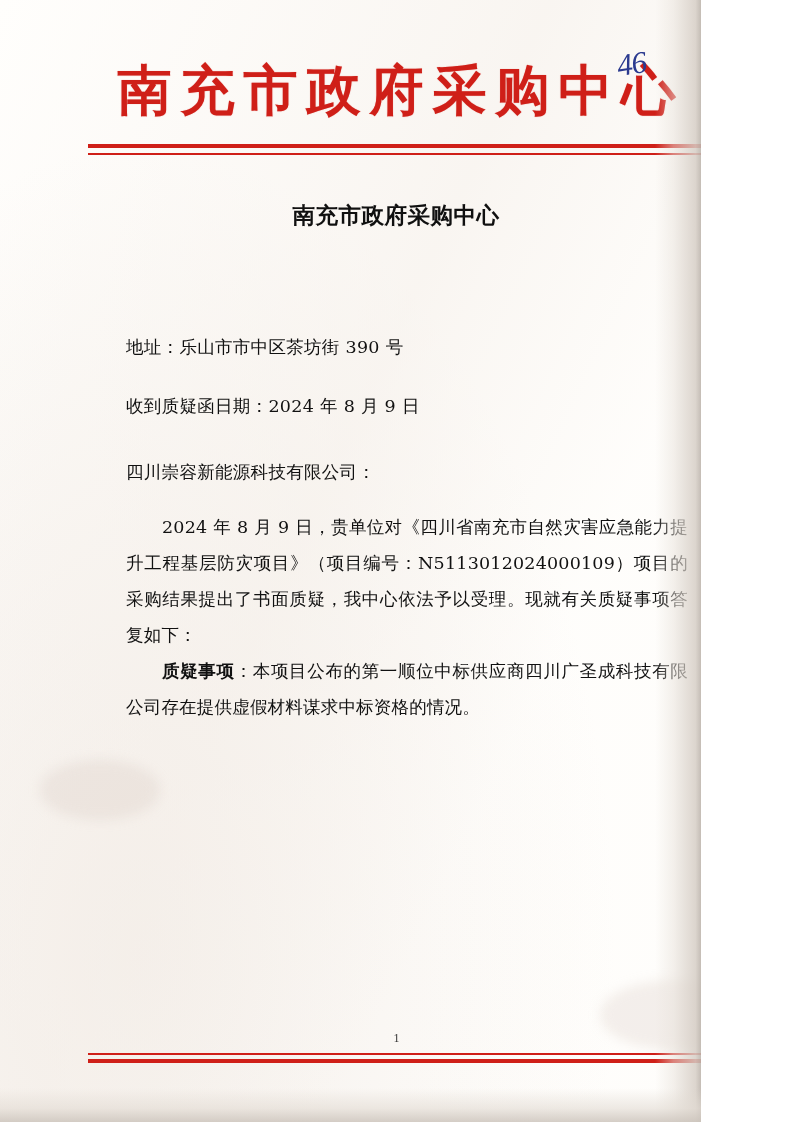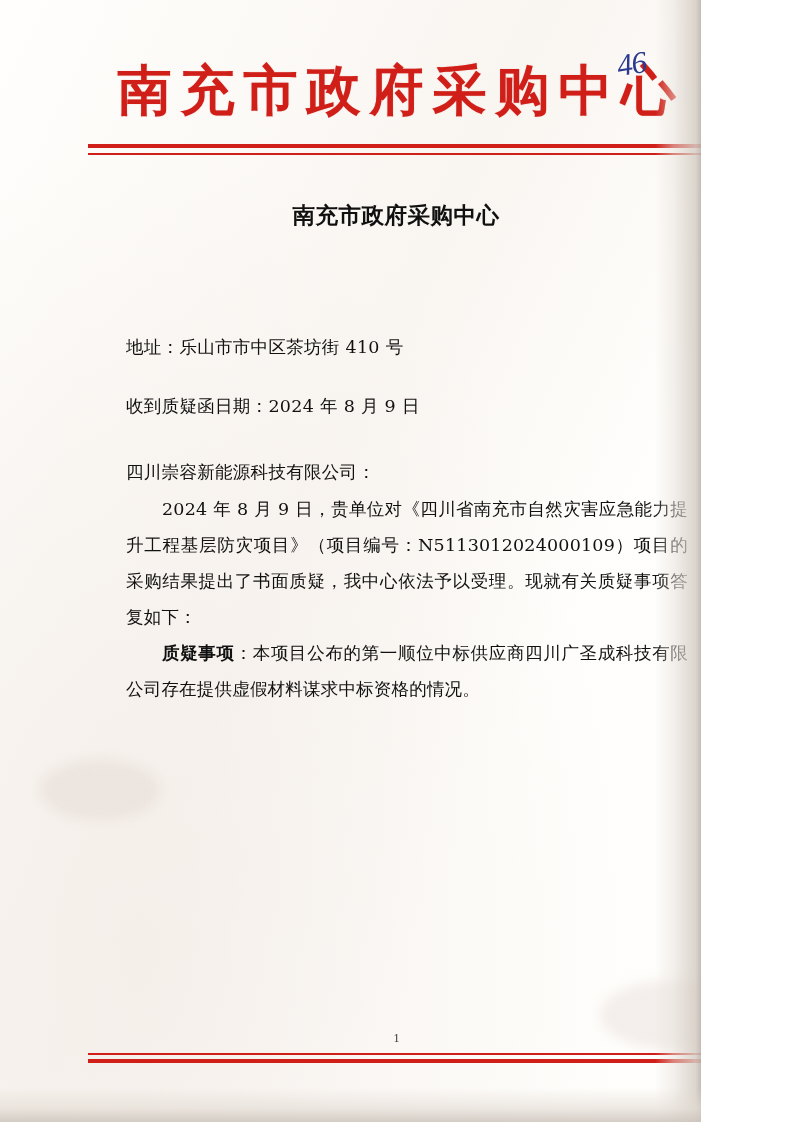--- a/index.html
+++ b/index.html
@@ -127,21 +127,21 @@
     color: #111111;
   }
   .meta-line {
     margin: 0 0 36px 0;
     line-height: 1.3;
     letter-spacing: 0.3px;
   }
   .meta-line:last-of-type { margin-bottom: 0; }
 
   .salutation {
-    margin: 0 0 6px 0;
+    margin: 0 0 24px 0;
     line-height: 1.45;
     letter-spacing: 0.3px;
   }
 
   .para {
     margin: 0;
     text-indent: 36px;
     line-height: 36px;
     letter-spacing: 0.2px;
     text-align: justify;
@@ -202,21 +202,21 @@
   <div class="handwritten-mark">46</div>
 
   <div class="rule-thick" style="top:144px;"></div>
   <div class="rule-thin" style="top:153px;"></div>
 
   <div class="doc-title">
     <div>南充市政府采购中心</div>
   </div>
 
   <div class="body-block">
-    <p class="meta-line">地址：乐山市市中区茶坊街 410 号</p>
+    <p class="meta-line">地址：乐山市市中区茶坊街 390 号</p>
     <p class="meta-line" style="margin-bottom:42px;">收到质疑函日期：2024 年 8 月 9 日</p>
 
     <p class="salutation">四川崇容新能源科技有限公司：</p>
 
     <p class="para">2024 年 8 月 9 日，贵单位对《四川省南充市自然灾害应急能力提升工程基层防灾项目》（项目编号：N5113012024000109）项目的采购结果提出了书面质疑，我中心依法予以受理。现就有关质疑事项答复如下：</p>
     <p class="para"><span class="bold-lead">质疑事项</span>：本项目公布的第一顺位中标供应商四川广圣成科技有限公司存在提供虚假材料谋求中标资格的情况。</p>
   </div>
 
   <div class="page-number">1</div>
   <div class="footer-rule-thin"></div>

